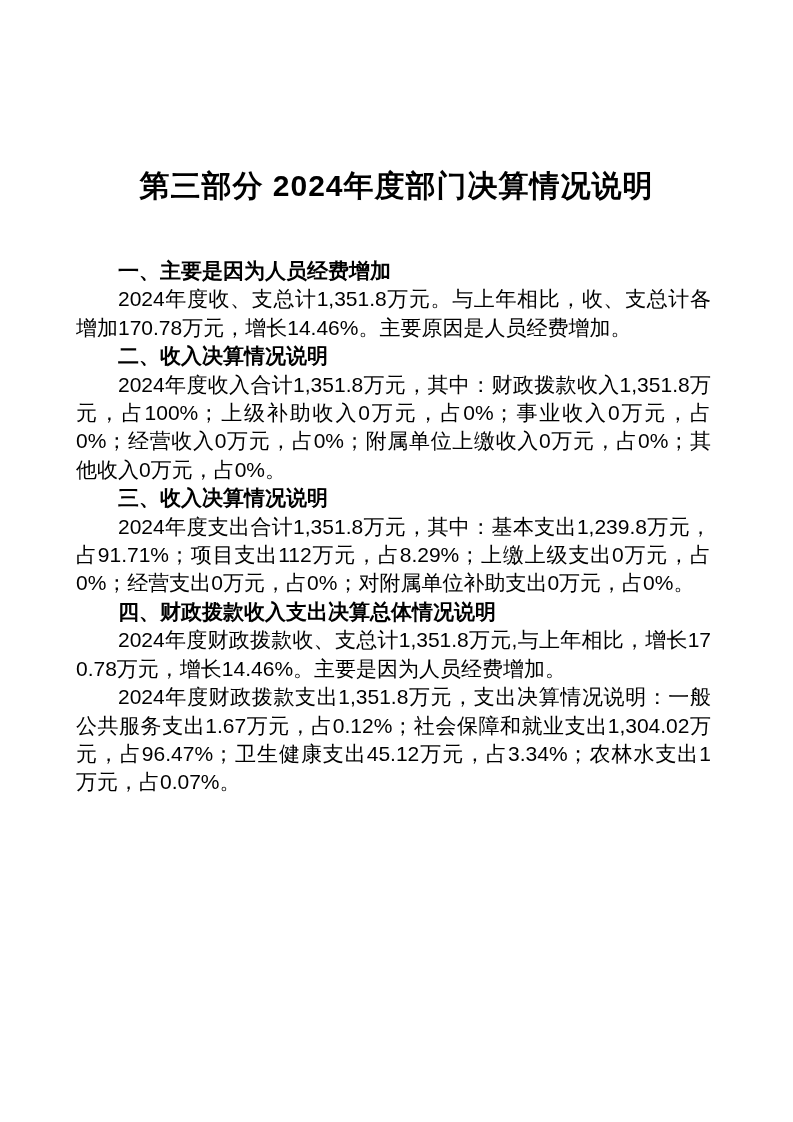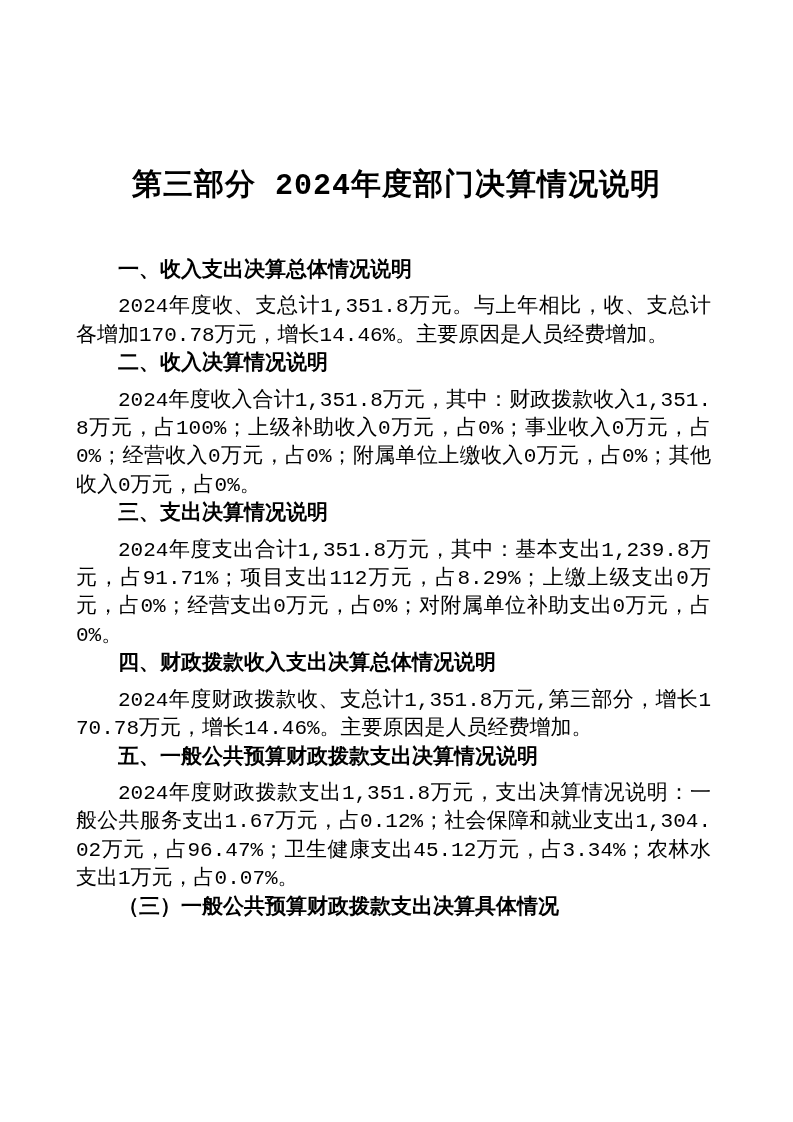--- a/index.html
+++ b/index.html
@@ -5,21 +5,21 @@
 <style>
   * { margin: 0; padding: 0; box-sizing: border-box; }
   html, body { background: #ffffff; }
   .page {
     position: relative;
     width: 793px;
     height: 1122px;
     margin: 0 auto;
     background: #ffffff;
     color: #000000;
-    font-family: Liberation Mono, monospace;
+    font-family: Liberation Sans, sans-serif;
     overflow: hidden;
   }
   .doc-title {
     position: absolute;
     top: 165px;
     left: 0;
     width: 100%;
     text-align: center;
     font-size: 30px;
     line-height: 42px;
@@ -39,45 +39,42 @@
   .sec-heading {
     font-size: 21px;
     line-height: 28.4px;
     font-weight: bold;
     text-indent: 2em;
     text-align: left;
   }
   .para {
     text-indent: 2em;
     word-break: break-all;
-    margin-top: 8px;
   }
 </style>
 </head>
 <body>
 
 <div class="page">
 
   <h1 class="doc-title">第三部分 2024年度部门决算情况说明</h1>
 
   <div class="content">
 
-    <h2 class="sec-heading">一、收入支出决算总体情况说明</h2>
+    <h2 class="sec-heading">一、主要是因为人员经费增加</h2>
     <p class="para">2024年度收、支总计1,351.8万元。与上年相比，收、支总计各增加170.78万元，增长14.46%。主要原因是人员经费增加。</p>
 
     <h2 class="sec-heading">二、收入决算情况说明</h2>
     <p class="para">2024年度收入合计1,351.8万元，其中：财政拨款收入1,351.8万元，占100%；上级补助收入0万元，占0%；事业收入0万元，占0%；经营收入0万元，占0%；附属单位上缴收入0万元，占0%；其他收入0万元，占0%。</p>
 
-    <h2 class="sec-heading">三、支出决算情况说明</h2>
+    <h2 class="sec-heading">三、收入决算情况说明</h2>
     <p class="para">2024年度支出合计1,351.8万元，其中：基本支出1,239.8万元，占91.71%；项目支出112万元，占8.29%；上缴上级支出0万元，占0%；经营支出0万元，占0%；对附属单位补助支出0万元，占0%。</p>
 
     <h2 class="sec-heading">四、财政拨款收入支出决算总体情况说明</h2>
-    <p class="para">2024年度财政拨款收、支总计1,351.8万元,第三部分，增长170.78万元，增长14.46%。主要原因是人员经费增加。</p>
+    <p class="para">2024年度财政拨款收、支总计1,351.8万元,与上年相比，增长170.78万元，增长14.46%。主要是因为人员经费增加。</p>
 
-    <h2 class="sec-heading">五、一般公共预算财政拨款支出决算情况说明</h2>
 
 
     <p class="para">2024年度财政拨款支出1,351.8万元，支出决算情况说明：一般公共服务支出1.67万元，占0.12%；社会保障和就业支出1,304.02万元，占96.47%；卫生健康支出45.12万元，占3.34%；农林水支出1万元，占0.07%。</p>
 
-    <h2 class="sec-heading">（三）一般公共预算财政拨款支出决算具体情况</h2>
 
   </div>
 </div>
 
 </body></html>

